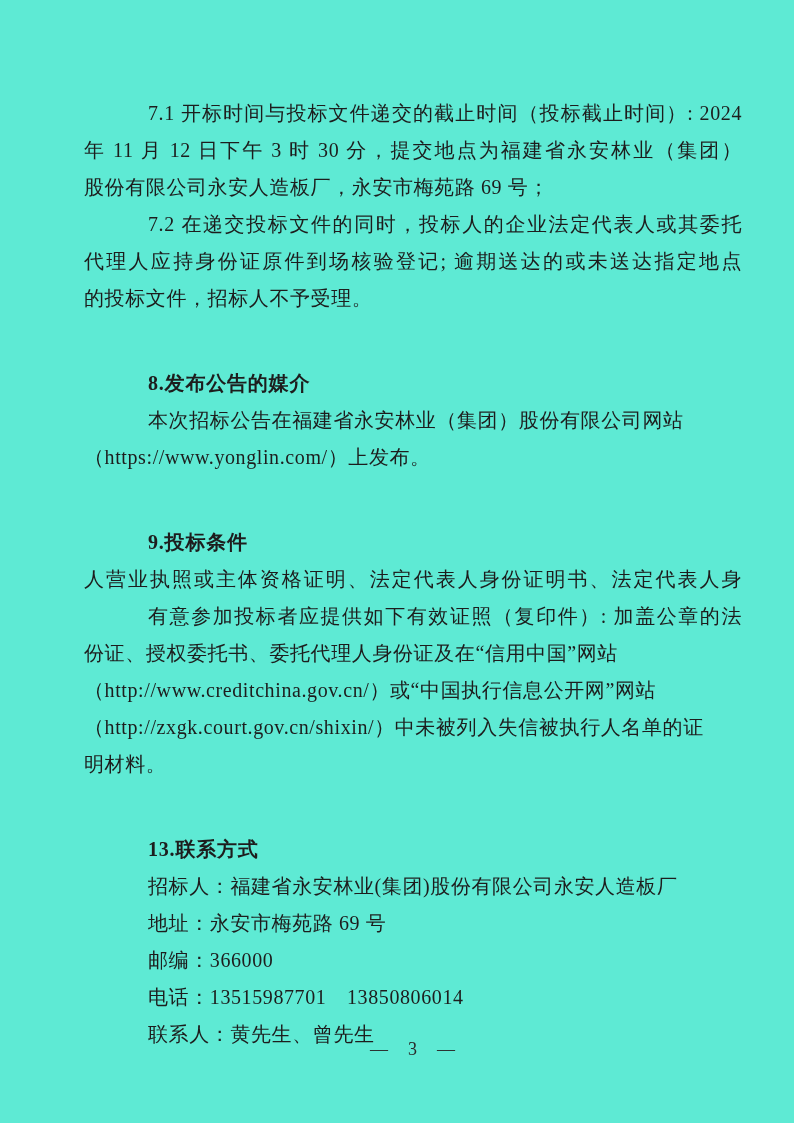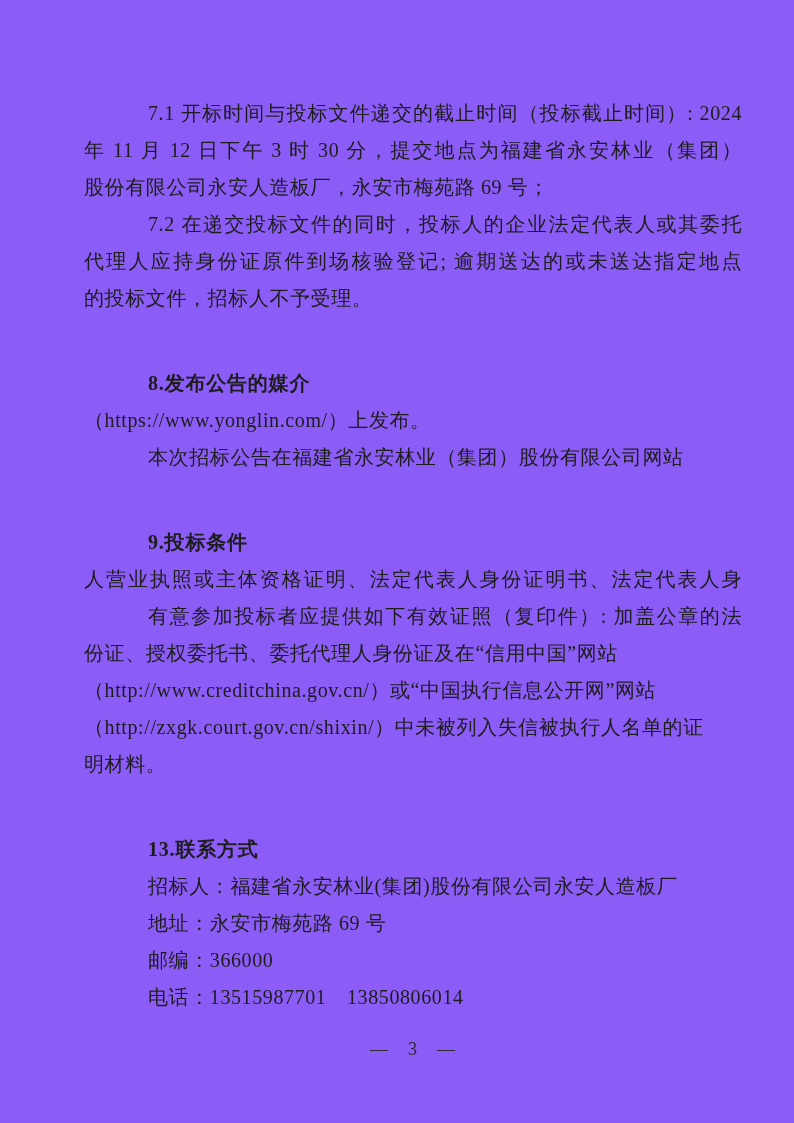--- a/index.html
+++ b/index.html
@@ -4,21 +4,21 @@
 <style>
   html, body {
     margin: 0;
     padding: 0;
     background: #ffffff;
   }
   .page {
     position: relative;
     width: 794px;
     height: 1123px;
-    background: #8b5cf6;
+    background: #5eead4;
     overflow: hidden;
     font-family: "Liberation Serif", "DejaVu Serif", serif;
     color: #1d1d1d;
   }
   .content {
     position: absolute;
     left: 84px;
     top: 95px;
     width: 658px;
   }
@@ -61,29 +61,30 @@
 
 <div class="page">
   <div class="content">
     <div class="ln first justify">7.1 开标时间与投标文件递交的截止时间（投标截止时间）: 2024</div>
     <div class="ln justify">年 11 月 12 日下午 3 时 30 分，提交地点为福建省永安林业（集团）</div>
     <div class="ln">股份有限公司永安人造板厂，永安市梅苑路 69 号；</div>
     <div class="ln first justify">7.2 在递交投标文件的同时，投标人的企业法定代表人或其委托</div>
     <div class="ln justify">代理人应持身份证原件到场核验登记; 逾期送达的或未送达指定地点</div>
     <div class="ln">的投标文件，招标人不予受理。</div>
     <div class="ln first heading">8.发布公告的媒介</div>
+    <div class="ln first">本次招标公告在福建省永安林业（集团）股份有限公司网站</div>
     <div class="ln">（https://www.yonglin.com/）上发布。</div>
-    <div class="ln first">本次招标公告在福建省永安林业（集团）股份有限公司网站</div>
     <div class="ln first heading">9.投标条件</div>
     <div class="ln justify">人营业执照或主体资格证明、法定代表人身份证明书、法定代表人身</div>
     <div class="ln first justify">有意参加投标者应提供如下有效证照（复印件）: 加盖公章的法</div>
     <div class="ln">份证、授权委托书、委托代理人身份证及在“信用中国”网站</div>
     <div class="ln">（http://www.creditchina.gov.cn/）或“中国执行信息公开网”网站</div>
     <div class="ln">（http://zxgk.court.gov.cn/shixin/）中未被列入失信被执行人名单的证</div>
     <div class="ln">明材料。</div>
     <div class="ln first heading">13.联系方式</div>
     <div class="ln first">招标人：福建省永安林业(集团)股份有限公司永安人造板厂</div>
     <div class="ln first">地址：永安市梅苑路 69 号</div>
     <div class="ln first">邮编：366000</div>
     <div class="ln first">电话：13515987701　13850806014</div>
+    <div class="ln first">联系人：黄先生、曾先生</div>
   </div>
   <div class="footer">—　3　—</div>
 </div>
 
 </body></html>

